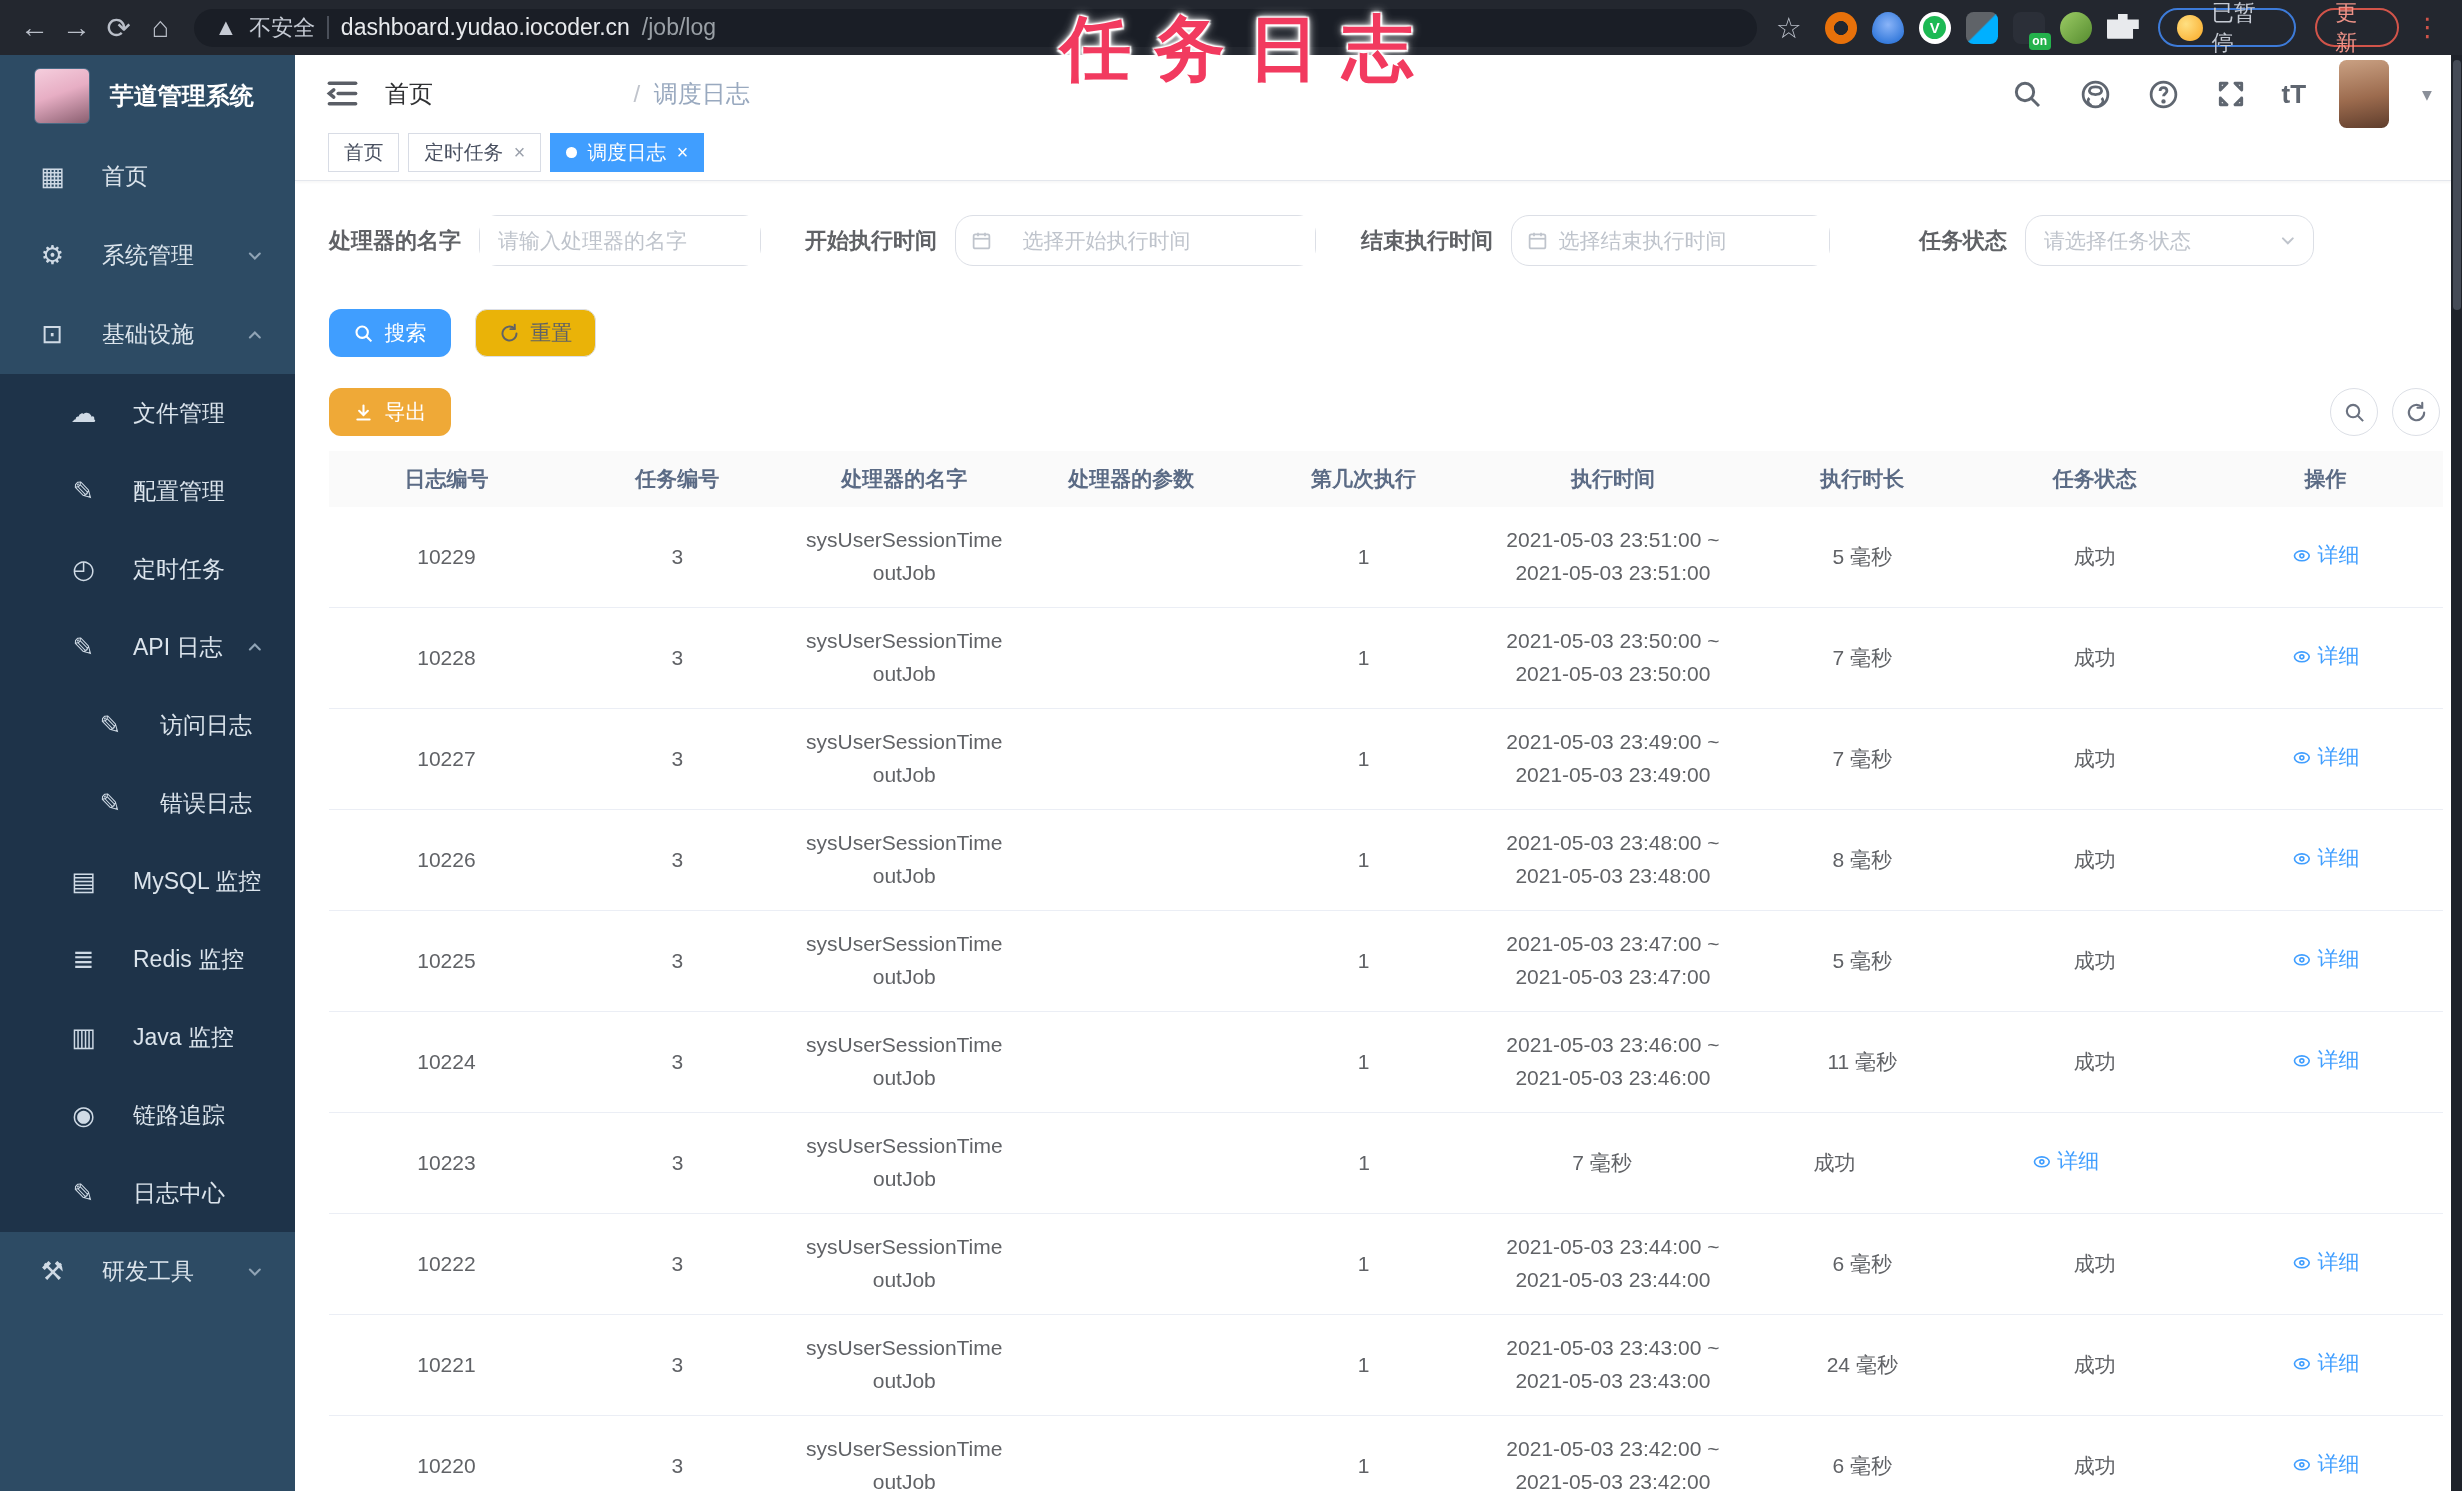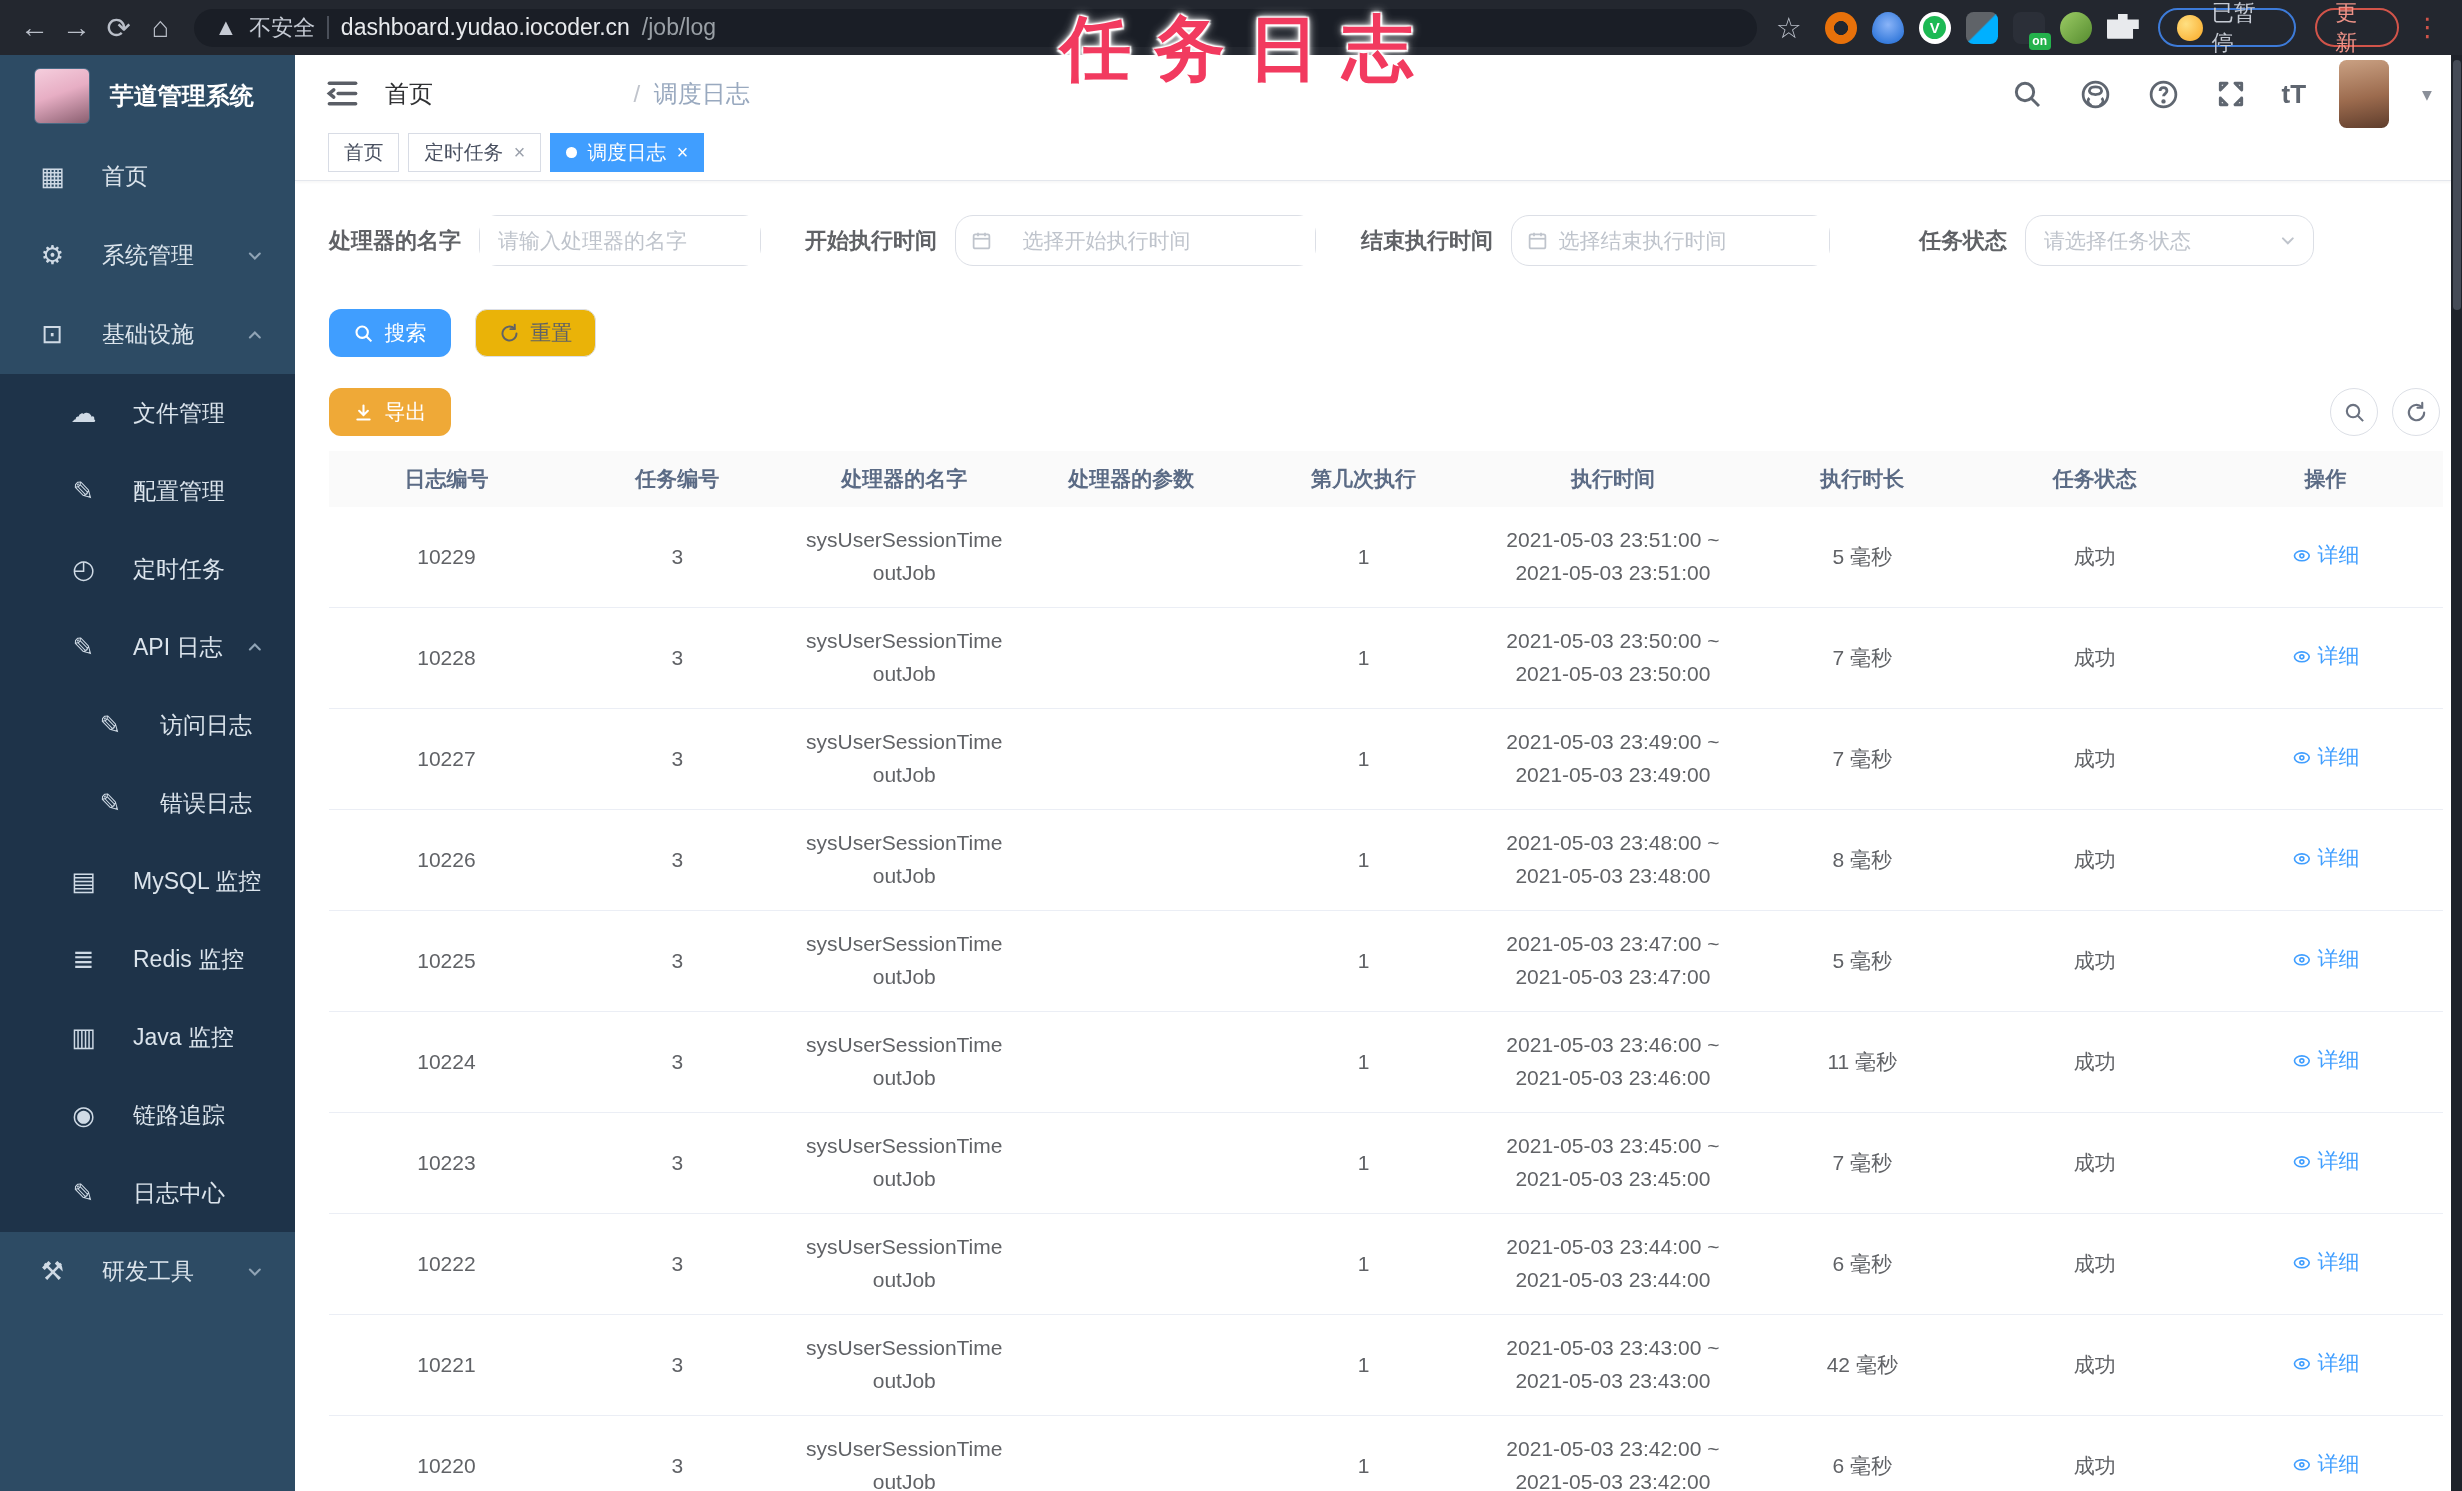--- a/index.html
+++ b/index.html
@@ -541,24 +541,20 @@
                   </svg>
                   <span>详细</span>
                 </span></div>
             </div>
             <div class="tr">
               <div class="td c1">10223</div>
               <div class="td c2">3</div>
               <div class="td c3">sysUserSessionTimeoutJob</div>
               <div class="td c4"></div>
               <div class="td c5">1</div>
-              <div class="td c6">
-                <div>2021-05-03 23:45:00 ~</div>
-                <div>2021-05-03 23:45:00</div>
-              </div>
               <div class="td c7">7 毫秒</div>
               <div class="td c8">成功</div>
               <div class="td c9"><span class="link">
                   <svg width="19.7" height="19.7" viewBox="0 0 24 24" fill="none" stroke="#409eff" stroke-width="2">
                     <ellipse cx="12" cy="12" rx="9" ry="6"></ellipse>
                     <circle cx="12" cy="12" r="2.4"></circle>
                   </svg>
                   <span>详细</span>
                 </span></div>
             </div>
@@ -585,21 +581,21 @@
             <div class="tr">
               <div class="td c1">10221</div>
               <div class="td c2">3</div>
               <div class="td c3">sysUserSessionTimeoutJob</div>
               <div class="td c4"></div>
               <div class="td c5">1</div>
               <div class="td c6">
                 <div>2021-05-03 23:43:00 ~</div>
                 <div>2021-05-03 23:43:00</div>
               </div>
-              <div class="td c7">42 毫秒</div>
+              <div class="td c7">24 毫秒</div>
               <div class="td c8">成功</div>
               <div class="td c9"><span class="link">
                   <svg width="19.7" height="19.7" viewBox="0 0 24 24" fill="none" stroke="#409eff" stroke-width="2">
                     <ellipse cx="12" cy="12" rx="9" ry="6"></ellipse>
                     <circle cx="12" cy="12" r="2.4"></circle>
                   </svg>
                   <span>详细</span>
                 </span></div>
             </div>
             <div class="tr">

